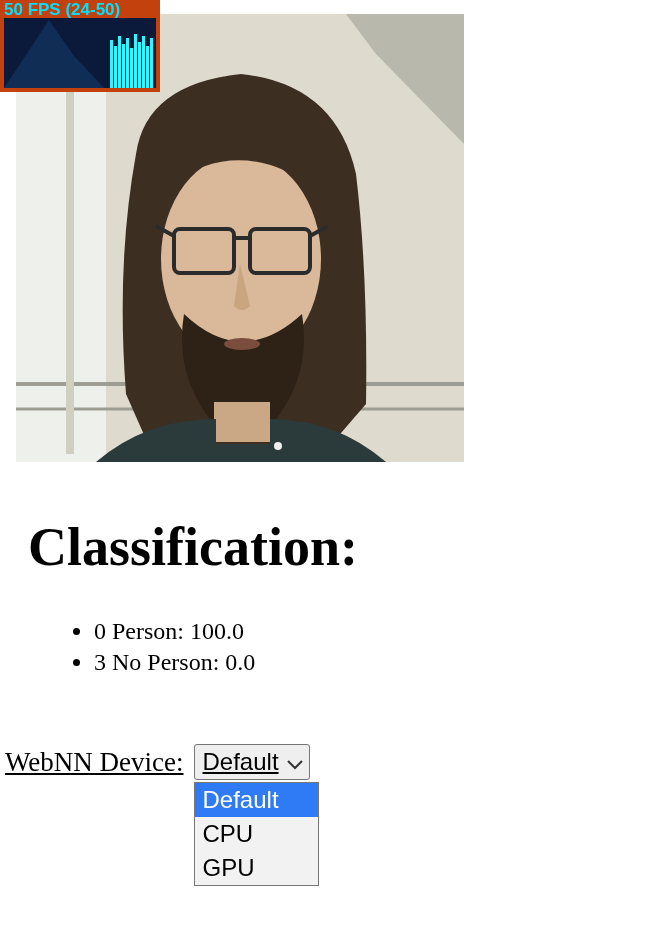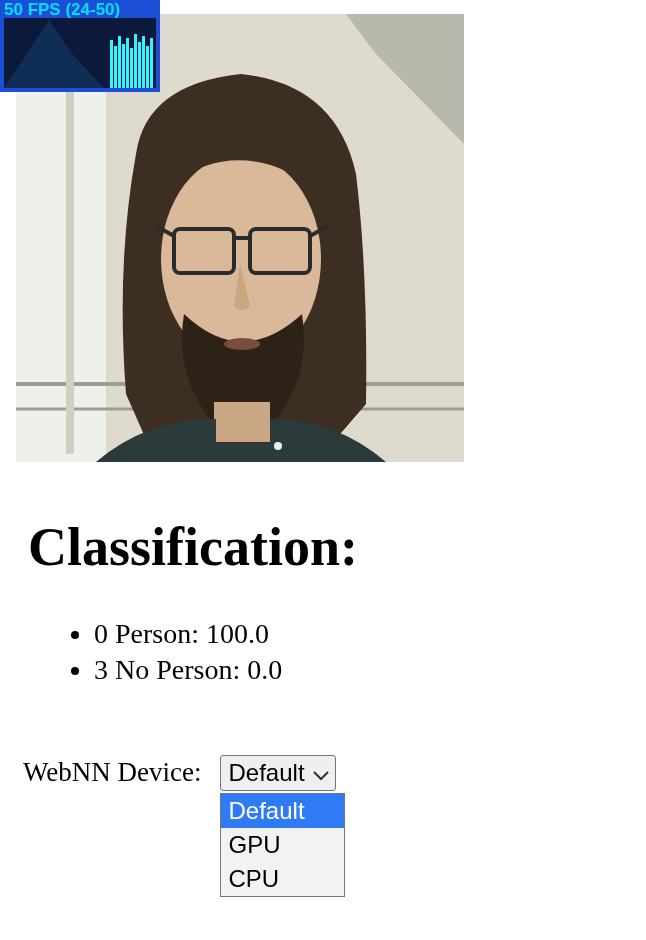--- a/index.html
+++ b/index.html
@@ -11,21 +11,21 @@
       position: relative;
     }
     
     
     .fps-overlay {
       position: absolute;
       top: 0;
       left: 0;
       width: 160px;
       height: 92px;
-      background: #1d4ed8;
+      background: #c2410c;
       z-index: 10;
     }
     .fps-text {
       color: #00e0ff;
       font-family: Arial, sans-serif;
       font-size: 17px;
       font-weight: bold;
       padding: 0 4px;
     }
     .fps-graph {
@@ -56,33 +56,34 @@
     .heading {
       font-size: 54px;
       font-weight: bold;
       margin-bottom: 38px;
     }
     ul.results {
       list-style: disc;
       padding-left: 66px;
     }
     ul.results li {
-      font-size: 28px;
+      font-size: 24px;
       line-height: 1.3;
     }
     
     
     .device-row {
       margin-top: 66px;
-      padding-left: 23px;
+      padding-left: 5px;
       font-size: 27px;
       display: flex;
       align-items: center;
-      gap: 18px;
-      position: relative;
+      gap: 10px;
+      position: relative;
+      text-decoration: underline;
     }
     .select-wrapper {
       position: relative;
       display: inline-block;
     }
     .select-box {
       font-family: Arial, sans-serif;
       font-size: 24px;
       padding: 3px 30px 3px 8px;
       border: 1px solid #767676;
@@ -191,17 +192,17 @@
     <div class="select-box">
       <span>Default</span>
       <span class="chevron">
         <svg width="16" height="10" viewBox="0 0 16 10">
             <path d="M1 1 L8 8 L15 1" fill="none" stroke="#333" stroke-width="2"></path>
           </svg>
       </span>
     </div>
     <div class="dropdown-list">
       <div class="dropdown-item selected">Default</div>
+      <div class="dropdown-item">CPU</div>
       <div class="dropdown-item">GPU</div>
-      <div class="dropdown-item">CPU</div>
     </div>
   </div>
 </div>
 
 </body></html>

